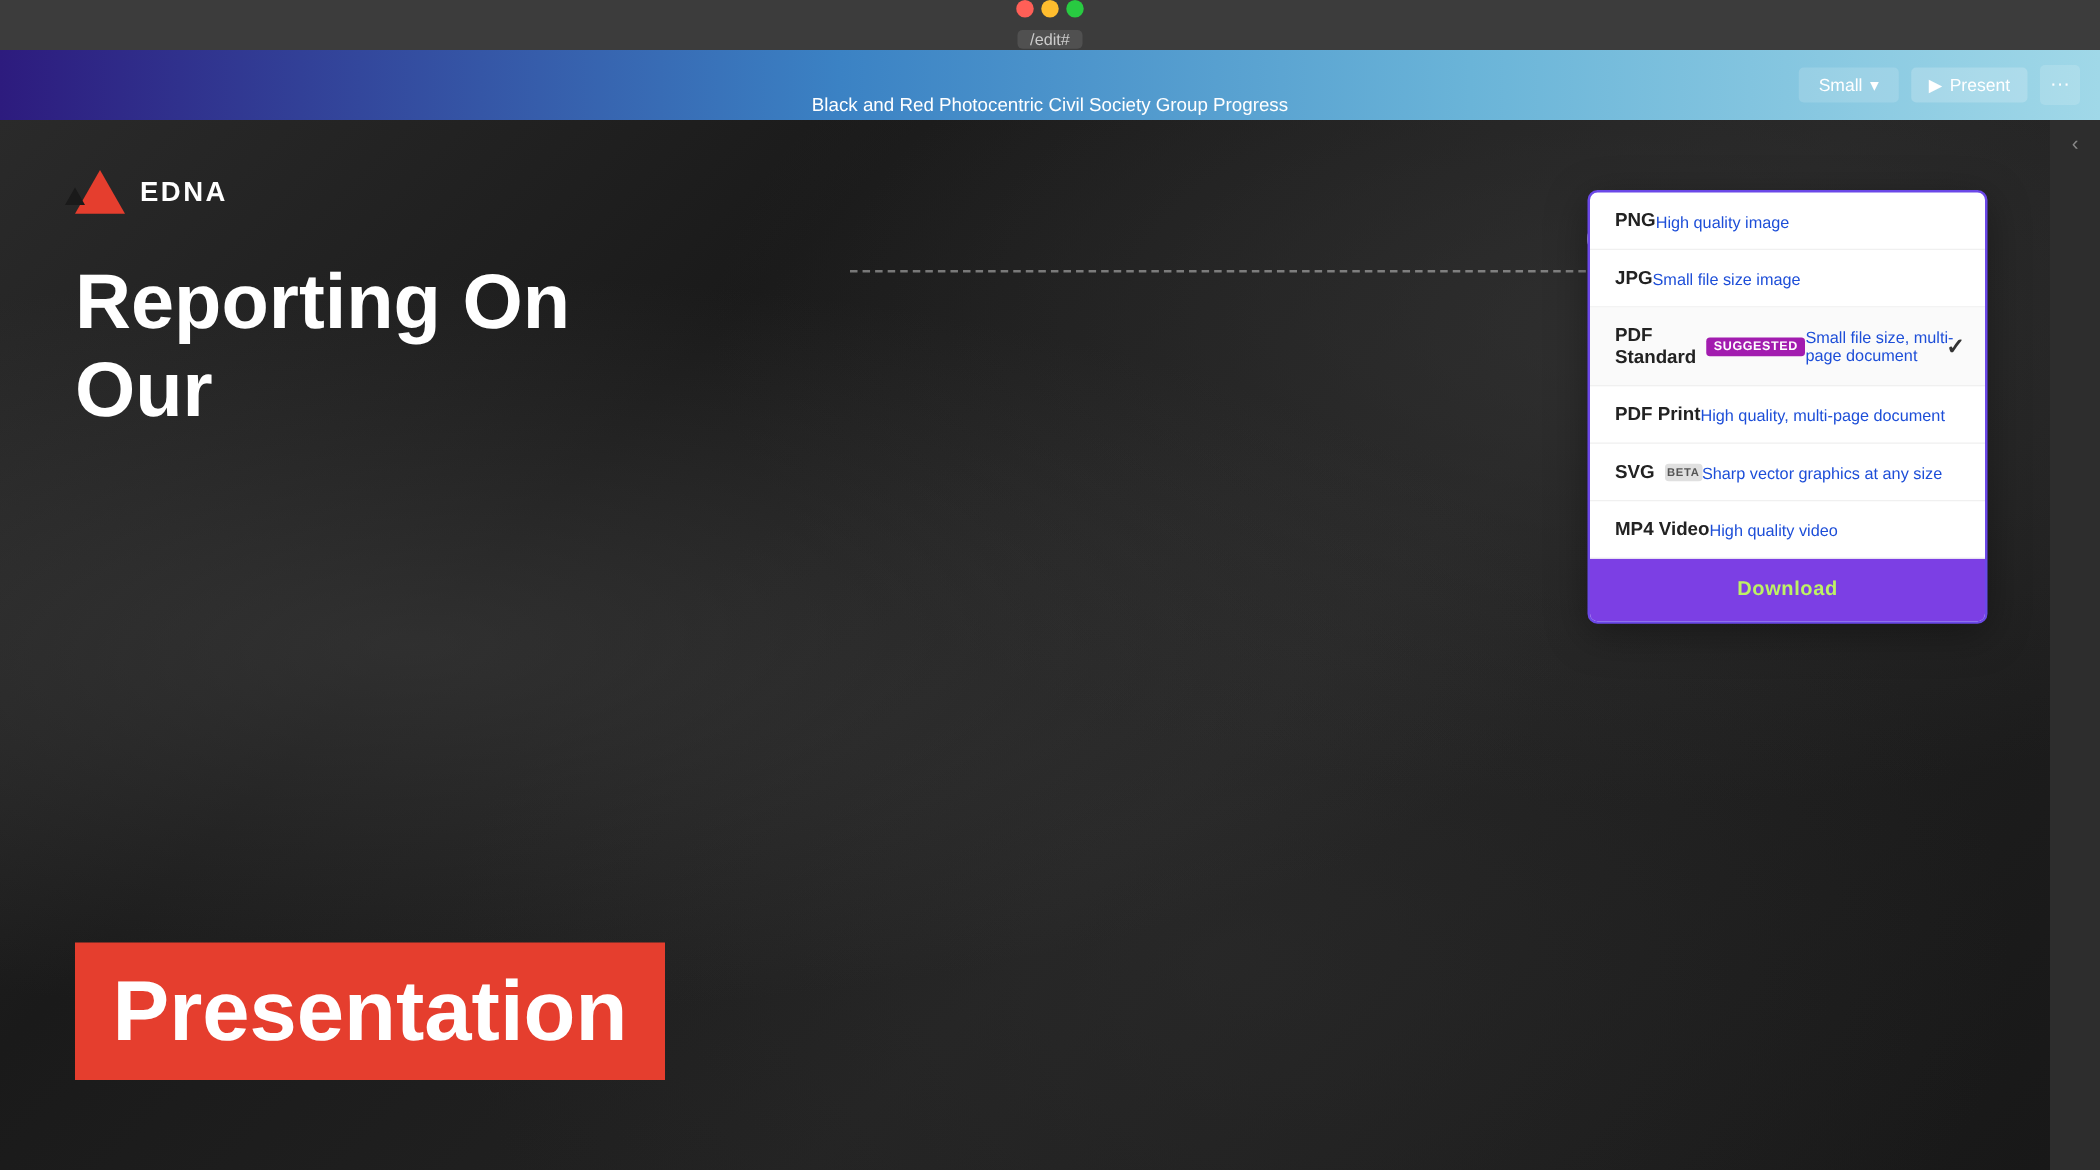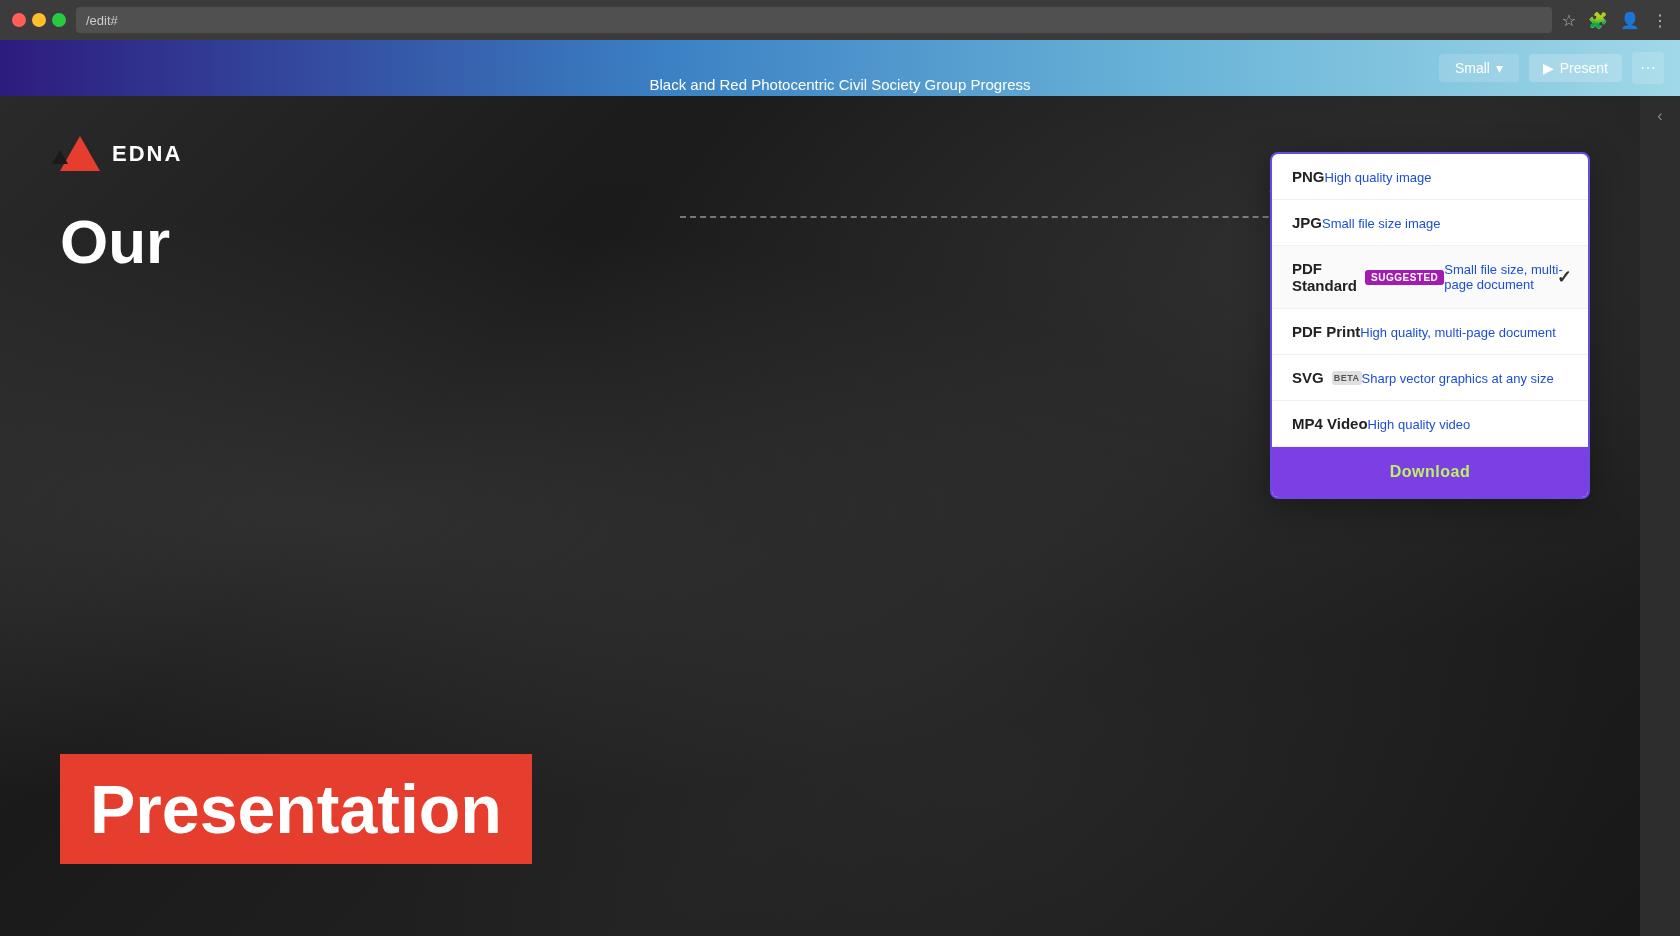--- a/index.html
+++ b/index.html
@@ -6,20 +6,21 @@
     body { width: 1680px; height: 936px; overflow: hidden; font-family: 'Segoe UI', Arial, sans-serif; background: #2b2b2b; }
 
     
     .browser-chrome {
       background: #3c3c3c;
       height: 40px;
       display: flex;
       align-items: center;
       padding: 0 12px;
       gap: 10px;
+      flex-direction: column;
     }
     .browser-controls {
       display: flex;
       align-items: center;
       gap: 6px;
     }
     .browser-btn {
       width: 14px; height: 14px;
       border-radius: 50%;
       border: none;
@@ -403,20 +404,21 @@
       <div class="slide-logo">
         <div class="logo-wrapper">
           <div class="logo-triangle">
             <div class="logo-inner"></div>
           </div>
         </div>
         <span class="logo-text">EDNA</span>
       </div>
 
       <div class="slide-main-text">
+        <div>Reporting On</div>
         <div>Our</div>
       </div>
 
       <div class="slide-highlight-box">
         <div class="slide-highlight-text">Presentation</div>
       </div>
 
       <div class="slide-number">01</div>
 
       <div class="slide-dotted-line"></div>

